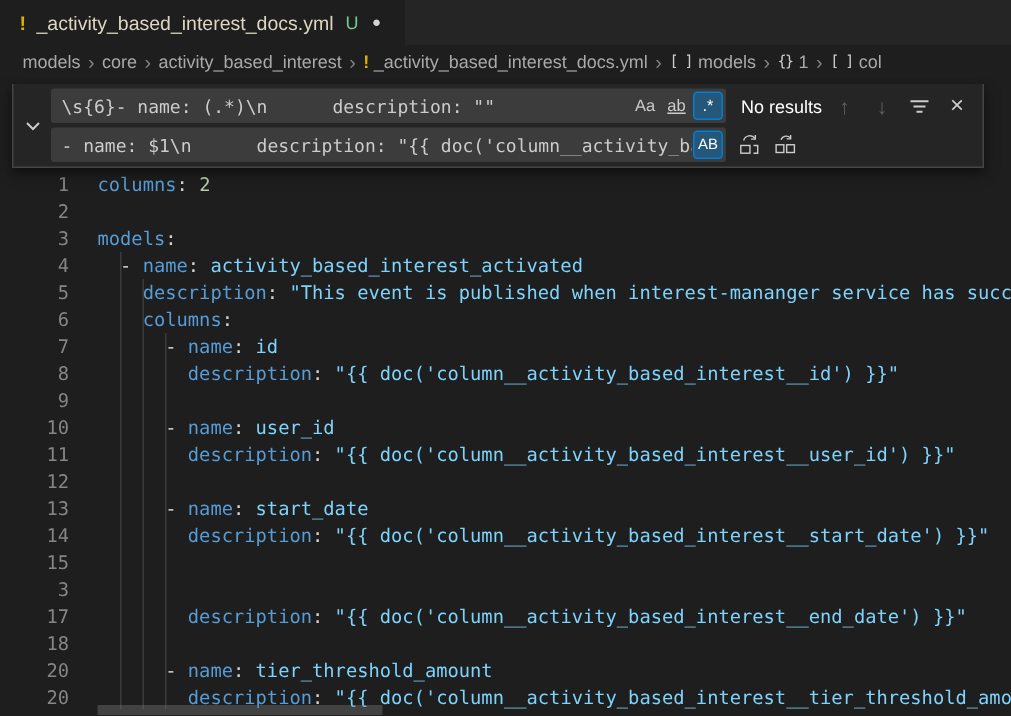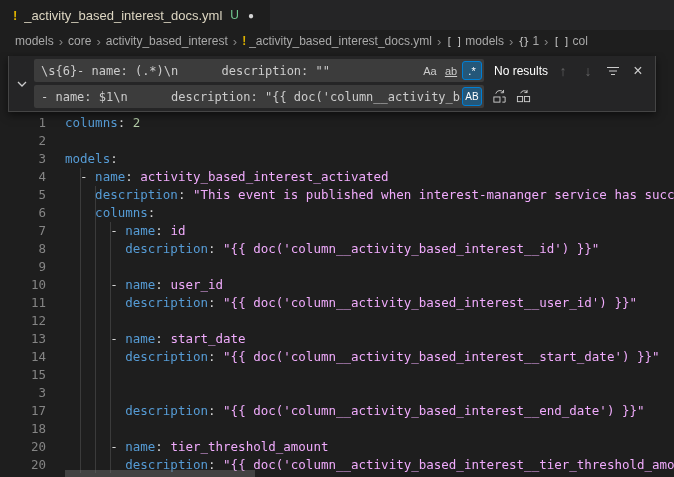--- a/index.html
+++ b/index.html
@@ -27,21 +27,21 @@
   .editor{position:absolute;top:52px;left:0;right:0;bottom:0;overflow:hidden;}
   .guide{position:absolute;width:1px;background:#3b3b3b;}
   .g2{left:80px;top:116px;bottom:4px;}
   .g4{left:95px;top:134px;bottom:4px;}
   .g6{left:110px;top:170px;bottom:4px;}
   .lines{position:absolute;top:62px;left:0;right:0;}
   .line{display:flex;height:18px;}
   .ln{width:46px;text-align:right;color:#858585;flex:none;
       font:12.5px/18px "DejaVu Sans Mono",monospace;}
   .code{font:12.5px/18px "DejaVu Sans Mono",monospace;white-space:pre;padding-left:19px;}
-  .tk-key{color:#569cd6}.tk-pun{color:#d4d4d4}.tk-str{color:#f0abfc}.tk-num{color:#b5cea8}
+  .tk-key{color:#569cd6}.tk-pun{color:#d4d4d4}.tk-str{color:#7dd3fc}.tk-num{color:#b5cea8}
   .hthumb{position:absolute;left:65px;bottom:0;width:190px;height:7px;
       background:rgba(121,121,121,.4);cursor:pointer;}
 
   
   .find-widget{position:absolute;top:4px;left:8px;width:648px;background:#252526;
       border:1px solid #454545;border-top:none;box-shadow:0 3px 8px rgba(0,0,0,.55);
       display:flex;z-index:5;box-sizing:border-box;}
   .fw-toggle{width:25px;display:flex;align-items:center;justify-content:center;cursor:pointer;}
   .fw-rows{flex:1;padding:3px 4px 3px 0;}
   .fw-row{display:flex;align-items:center;height:23px;}

